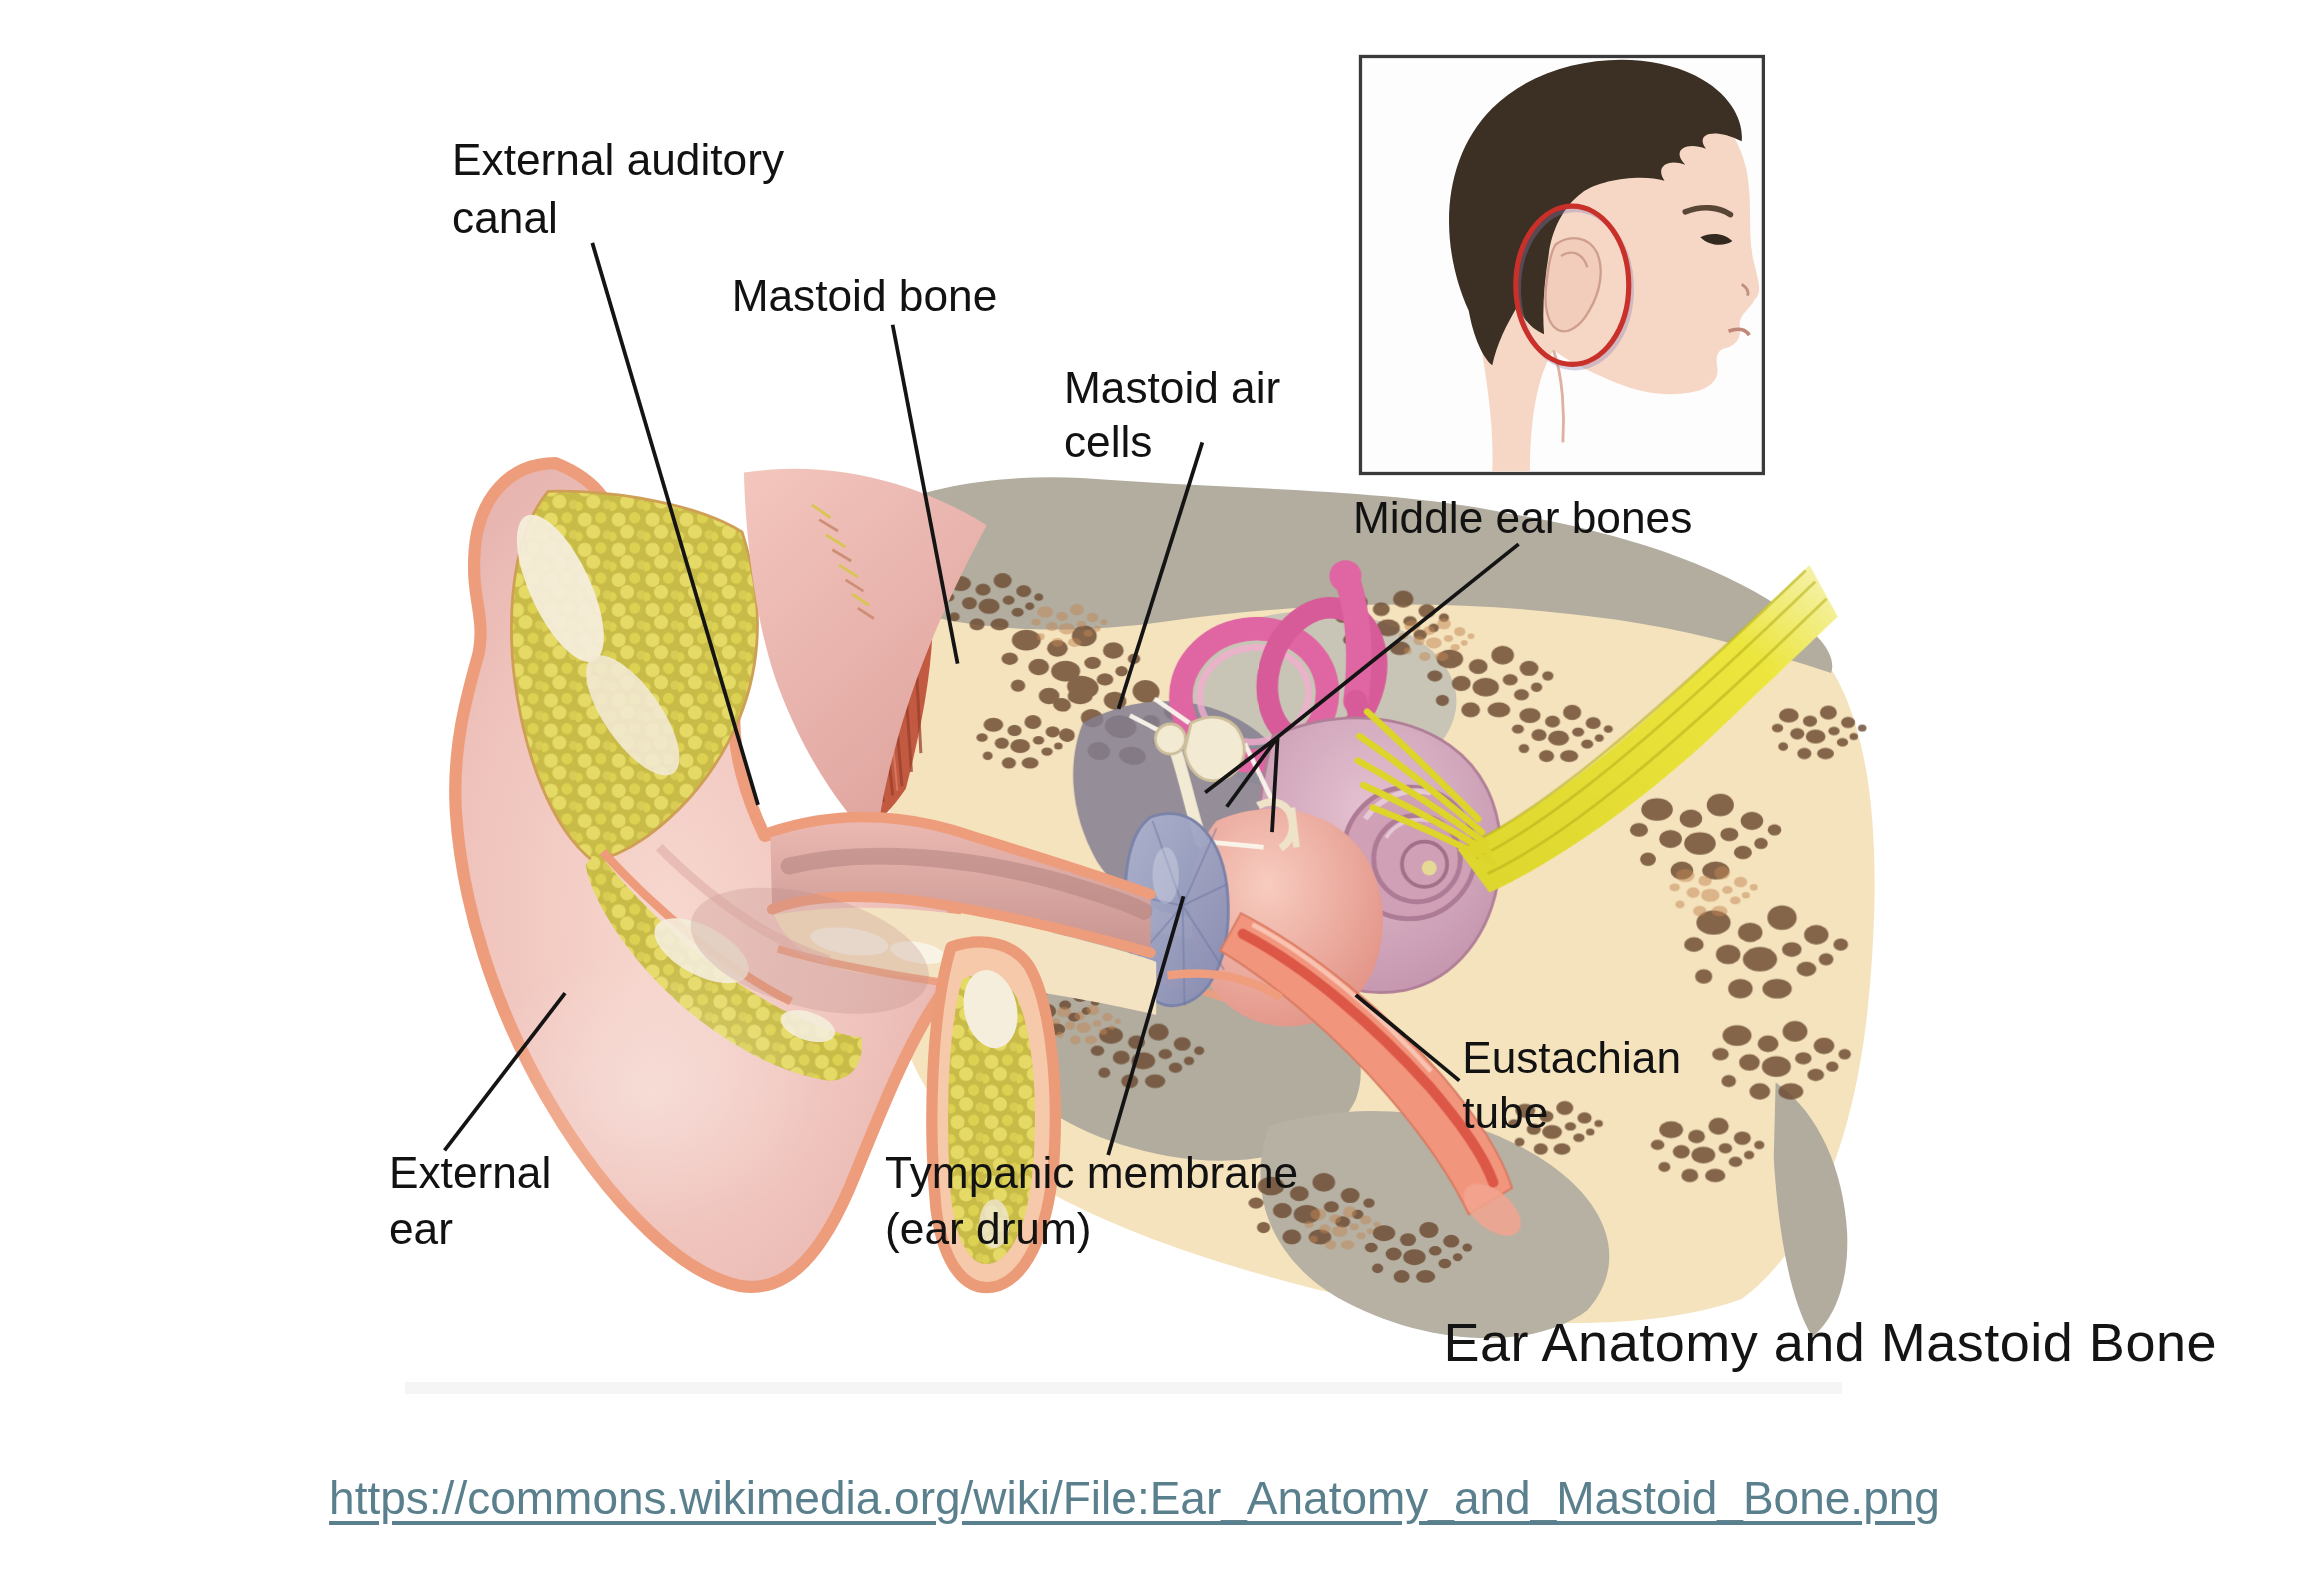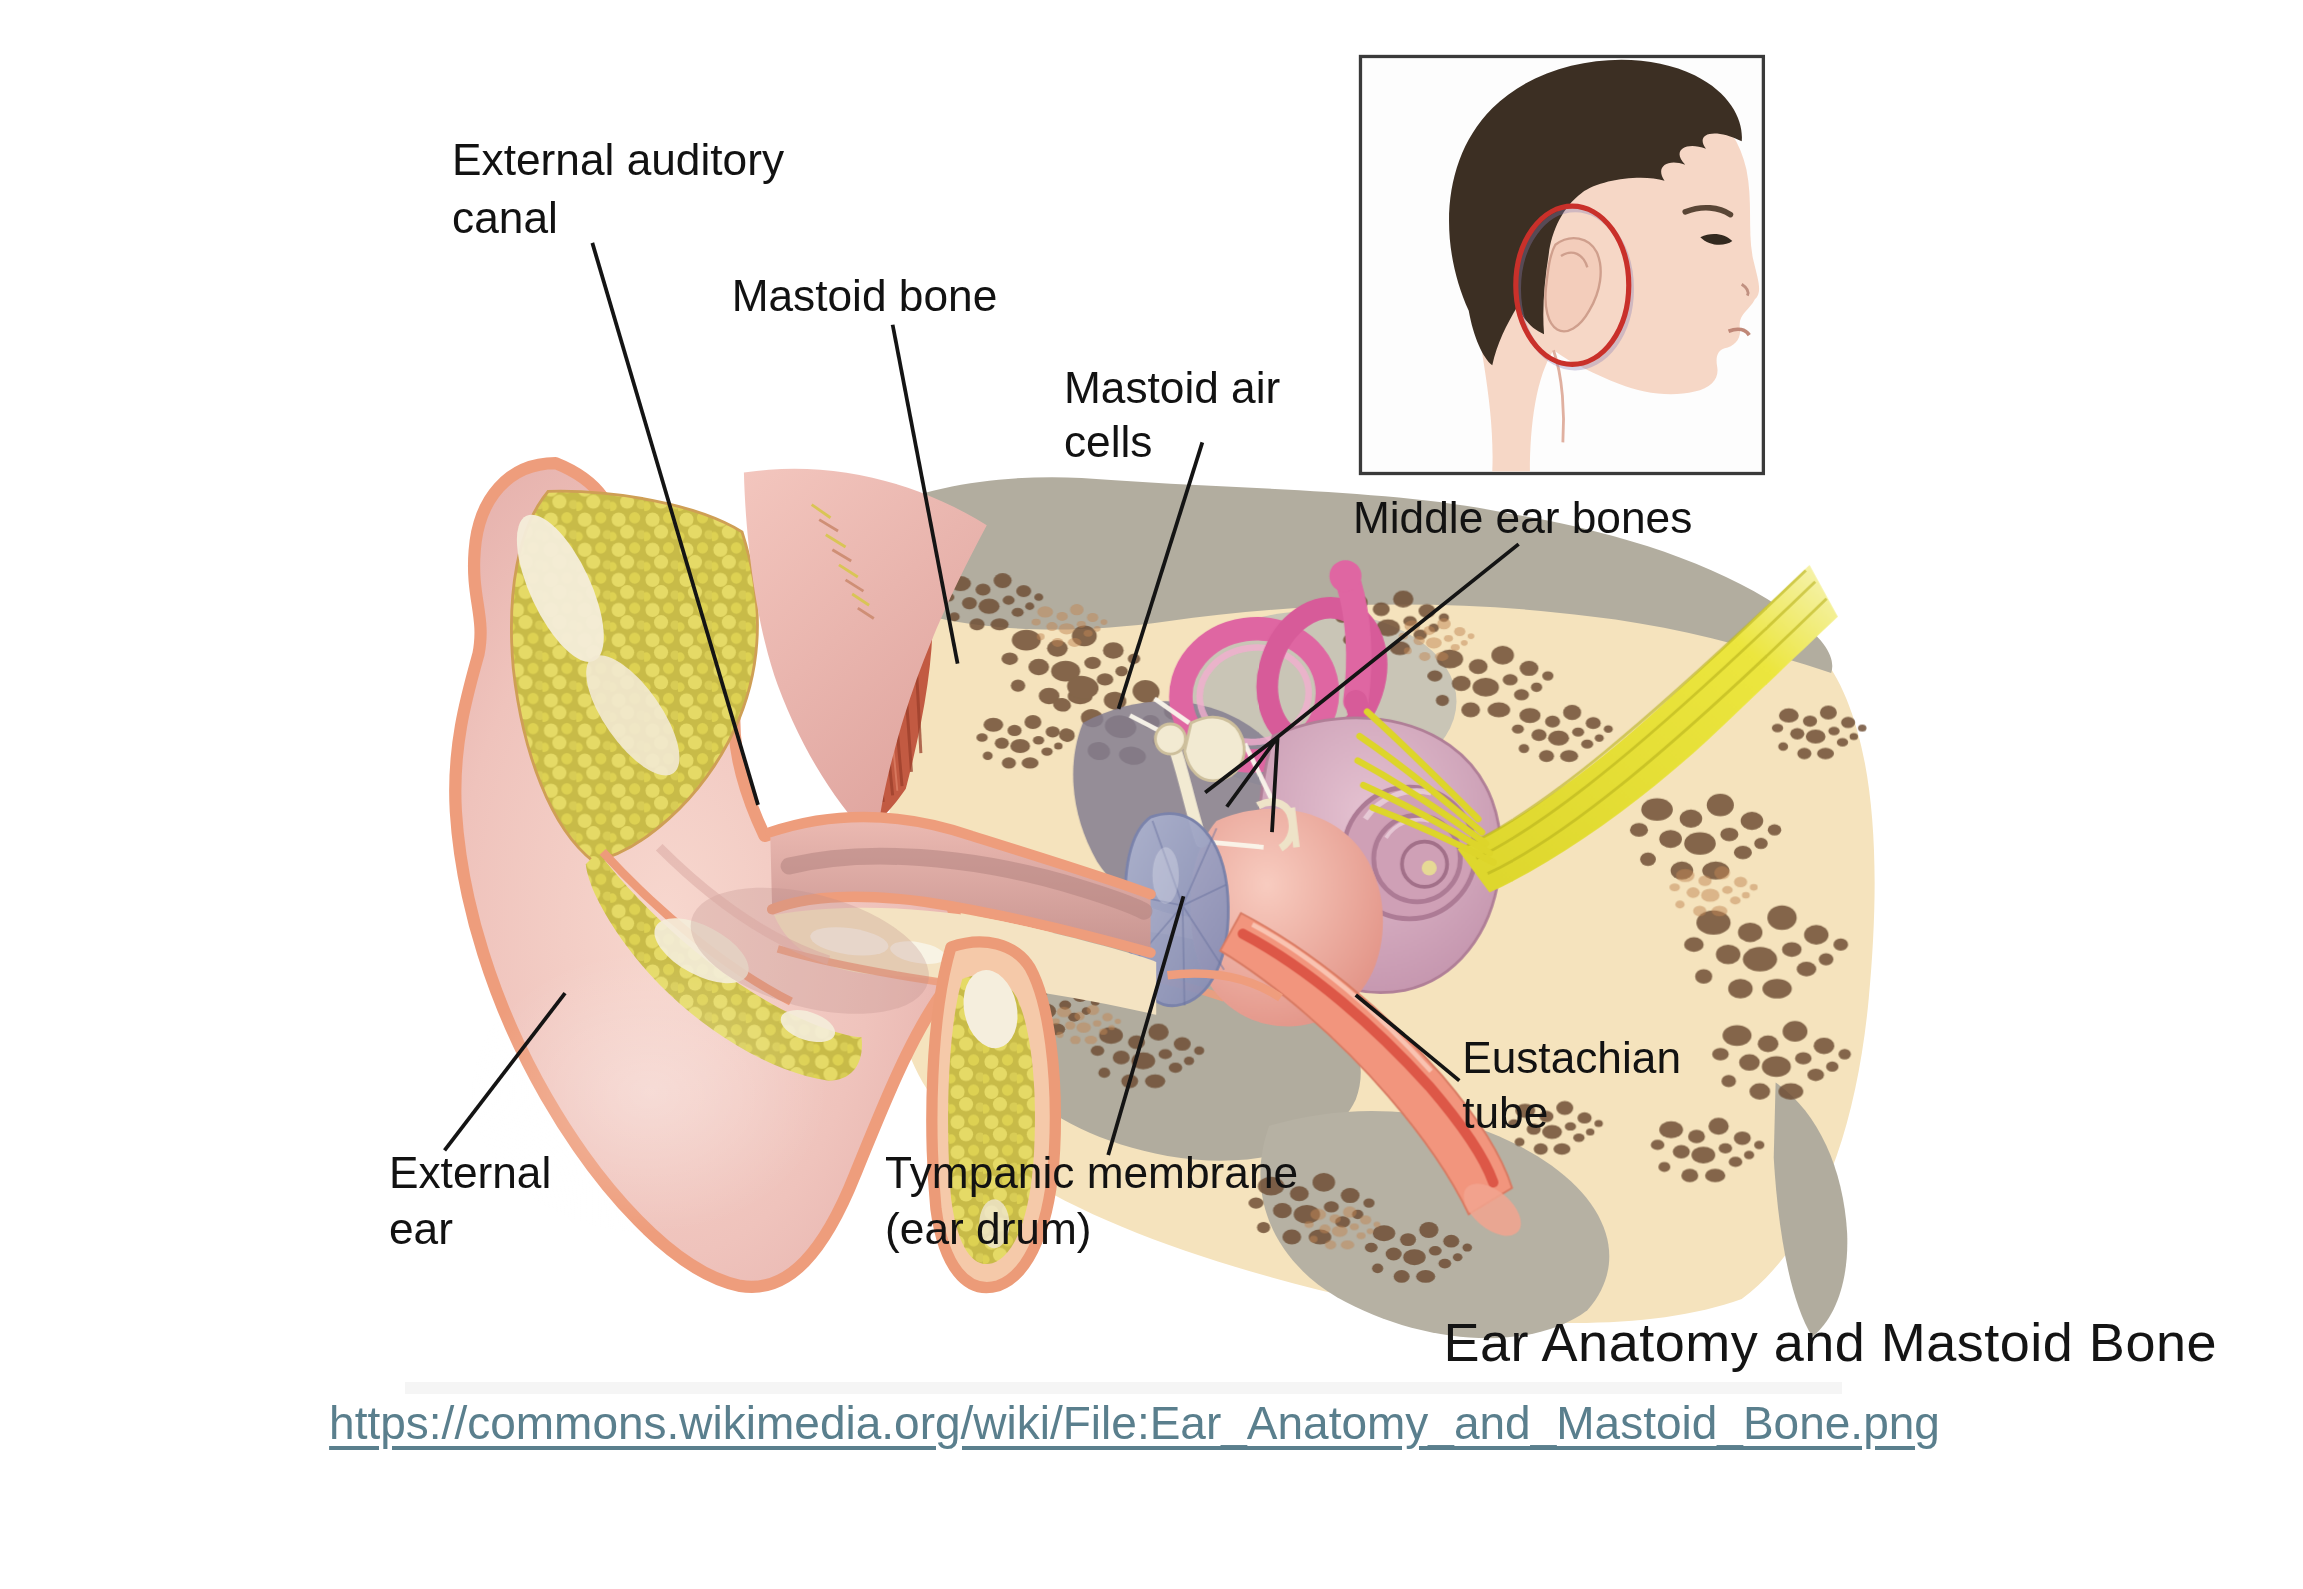--- a/index.html
+++ b/index.html
@@ -5,21 +5,21 @@
   html,body{margin:0;padding:0;background:#ffffff;}
   body{width:2303px;height:1589px;position:relative;overflow:hidden;
        font-family:"Liberation Sans", sans-serif;color:#121212;}
   .stage{position:absolute;left:0;top:0;width:2303px;height:1589px;}
   svg{position:absolute;left:0;top:0;}
   .fig-title{position:absolute;left:0;top:1311px;width:2217px;text-align:right;
       font-size:54px;color:#141414;letter-spacing:0.5px;}
   .caption{position:absolute;left:0;top:1412px;width:2279px;text-align:center;
       font-size:44px;color:#141414;}
   .caption b{font-weight:bold;}
-  .link-line{position:absolute;left:0;top:1396px;width:2269px;text-align:center;
+  .link-line{position:absolute;left:0;top:1471px;width:2269px;text-align:center;
       font-size:46px;}
   .link-line a{color:#5a7f8d;text-decoration:underline;text-underline-offset:6.6px;cursor:pointer;}
   .figure-edge{position:absolute;left:405px;top:1382px;width:1437px;height:12.2px;background:#f5f5f5;}
 </style>
 </head>
 <body>
 
 <div class="stage">
 
 <svg width="2303" height="1589" viewBox="0 0 2446 1688">

